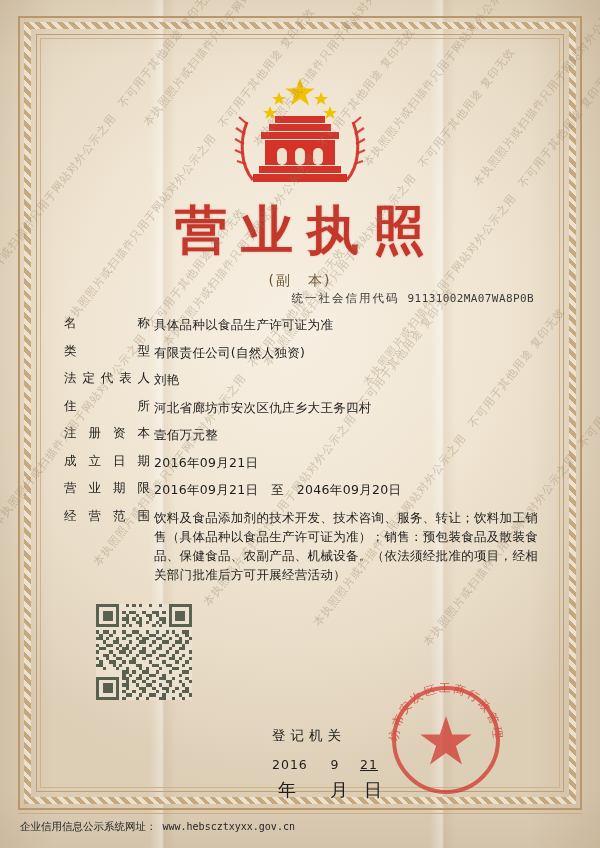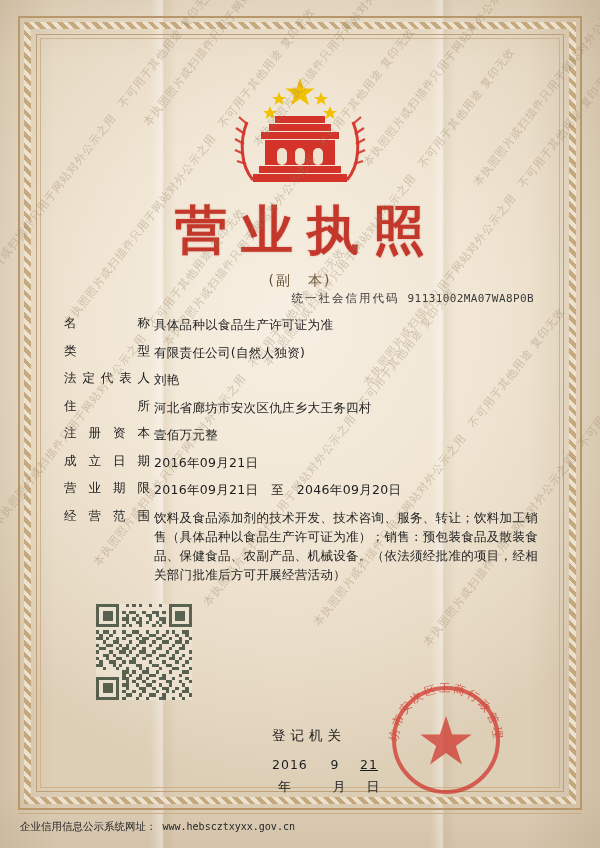--- a/index.html
+++ b/index.html
@@ -164,21 +164,21 @@
     letter-spacing: 1px;
   }
   .reg-date span { display: inline-block; }
   .reg-date .y { width: 46px; }
   .reg-date .m { width: 34px; text-align: center; }
   .reg-date .d { width: 34px; text-align: center; text-decoration: underline; }
   .reg-date-cn {
     position: absolute;
     left: 278px;
     top: 778px;
-    font-size: 13px;
+    font-size: 18px;
     color: #1d1d1d;
   }
   .reg-date-cn span { display: inline-block; }
   .reg-date-cn .y { width: 44px; }
   .reg-date-cn .m { width: 34px; text-align: center; }
   .reg-date-cn .d { width: 34px; text-align: center; }
 
   
   .seal {
     position: absolute;

